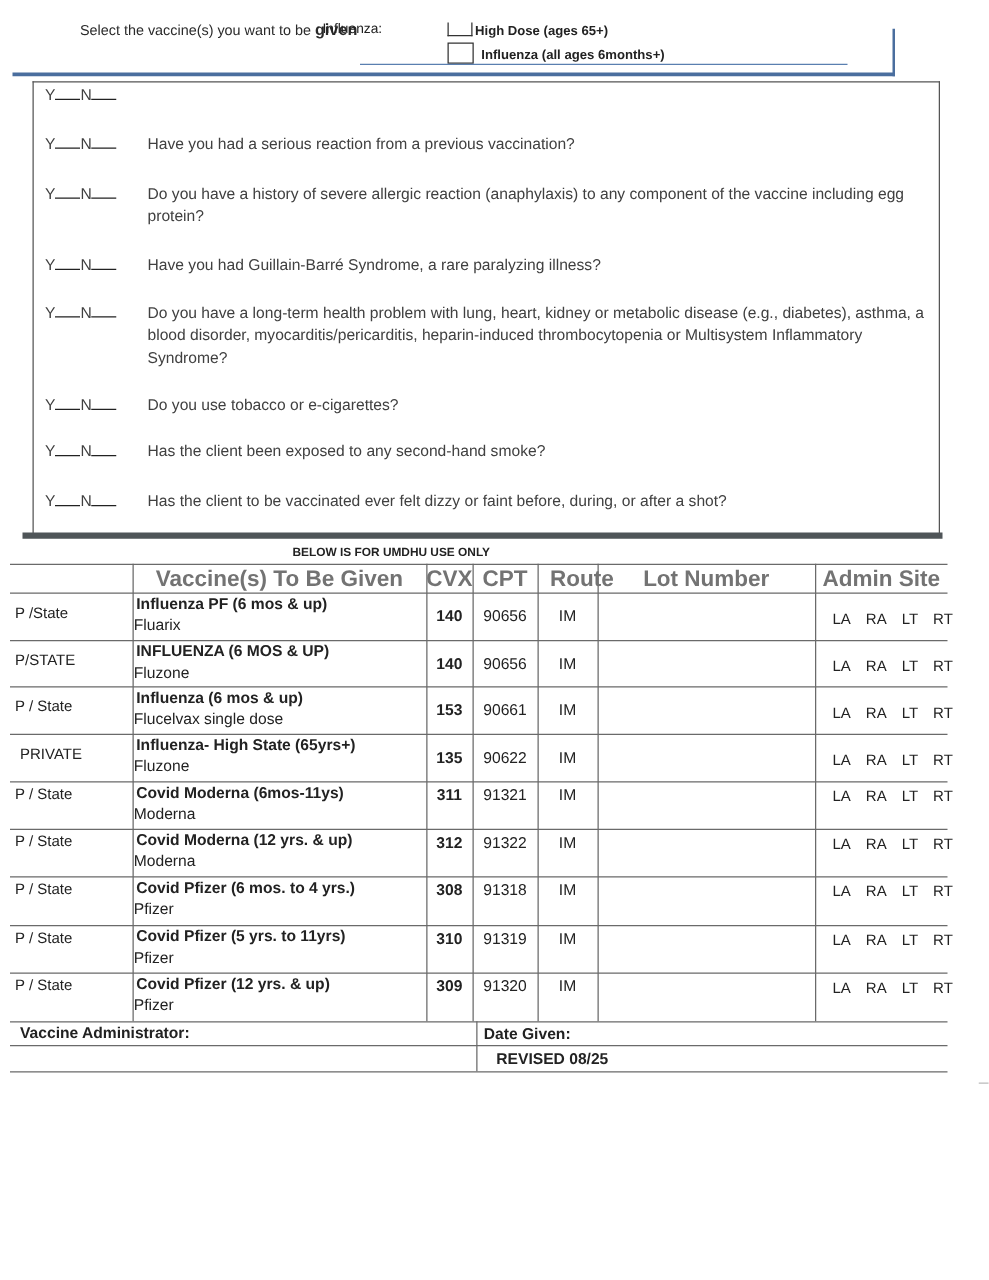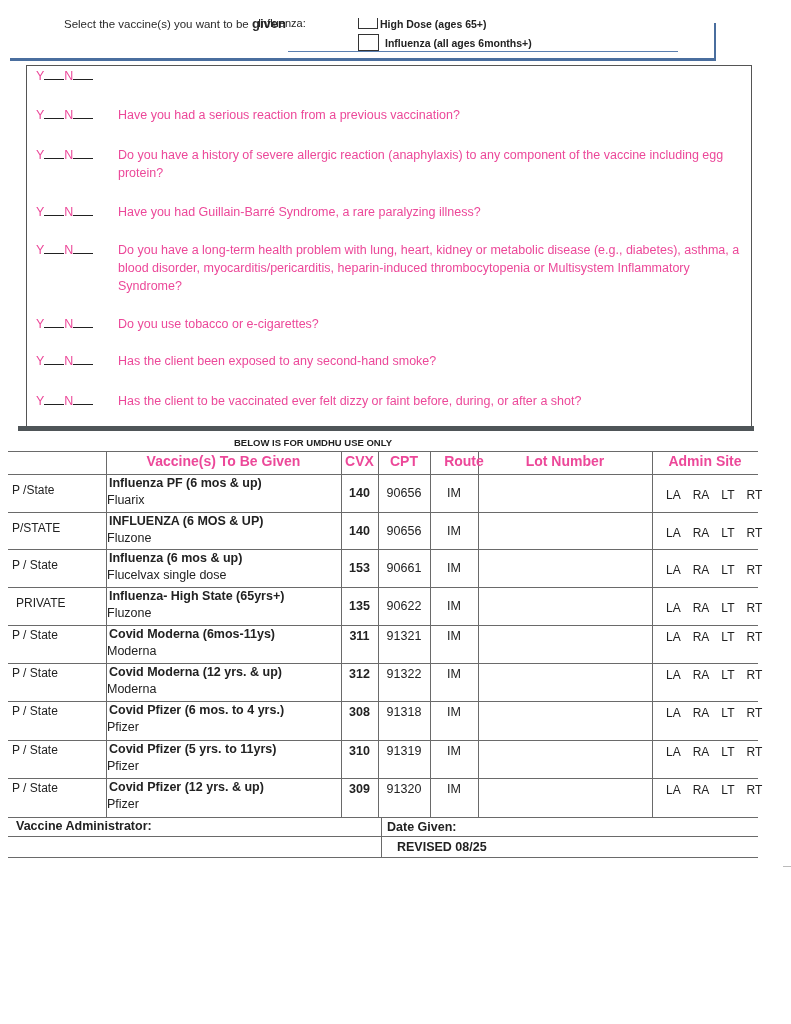--- a/index.html
+++ b/index.html
@@ -13,30 +13,30 @@
   .opt1 { left:358px; top:18px; }
   .opt1 .blank { display:inline-block; width:18px; height:10px; border-left:1px solid #333; border-bottom:1px solid #333; border-right:1px solid #333; vertical-align:-1px; margin-right:2px; }
   .opt2 { left:358px; top:34px; }
   .opt2 .box { display:inline-block; width:19px; height:15px; border:1px solid #333; vertical-align:-4px; margin-right:6px; }
   .blue-thin { left:288px; top:51px; width:390px; height:1px; background:#5a7fb0; }
   .blue-thick { left:10px; top:58px; width:706px; height:3px; background:#4a6e9e; }
   .blue-vert { left:714px; top:23px; width:2px; height:38px; background:#4a6e9e; }
   
   .qbox { left:26px; top:65px; width:726px; height:362px; border:1px solid #555; border-bottom:none; box-sizing:border-box; }
   .qbox-bottom { left:18px; top:426px; width:736px; height:5px; background:#4f5558; }
-  .q { left:36px; font-family:"Liberation Sans", sans-serif; font-size:12.5px; color:#ec4899; line-height:18px; }
+  .q { left:36px; font-family:"Liberation Sans", sans-serif; font-size:12.5px; color:#404040; line-height:18px; }
   .q .yn { position:absolute; left:0; top:0; white-space:nowrap; }
   .q .yn span.u { display:inline-block; width:20px; border-bottom:1px solid #222; height:12px; }
   .q .txt { position:absolute; left:82px; top:0; width:630px; }
   
   .use-only { left:0; width:626px; top:437px; text-align:center; font-size:9.5px; font-weight:bold; color:#222; }
   
   .hl { position:absolute; height:1px; background:#6a6a6a; }
   .vl { position:absolute; width:1px; background:#6a6a6a; }
-  .th { position:absolute; top:453px; font-size:14px; font-weight:bold; color:#ec4899; text-align:center; }
+  .th { position:absolute; top:453px; font-size:18px; font-weight:bold; color:#737373; text-align:center; }
   .cell { position:absolute; font-size:12px; color:#222; white-space:nowrap; }
   .vname { font-weight:bold; font-size:12.5px; }
   .brand { font-size:12.5px; }
   .cvx { font-weight:bold; font-size:12.5px; text-align:center; width:37px; }
   .cpt { text-align:center; width:52px; font-size:12.5px; }
   .route { text-align:center; width:48px; font-size:12.5px; }
   .site { font-size:12px; letter-spacing:0;text-align:right; }
   .site span { display:inline-block; margin-right:12px; }
   .foot-lbl { font-size:12.5px; font-weight:bold; color:#222; }
   .edge-mark { left:783px; top:866px; width:8px; height:1px; background:#bbb; }

